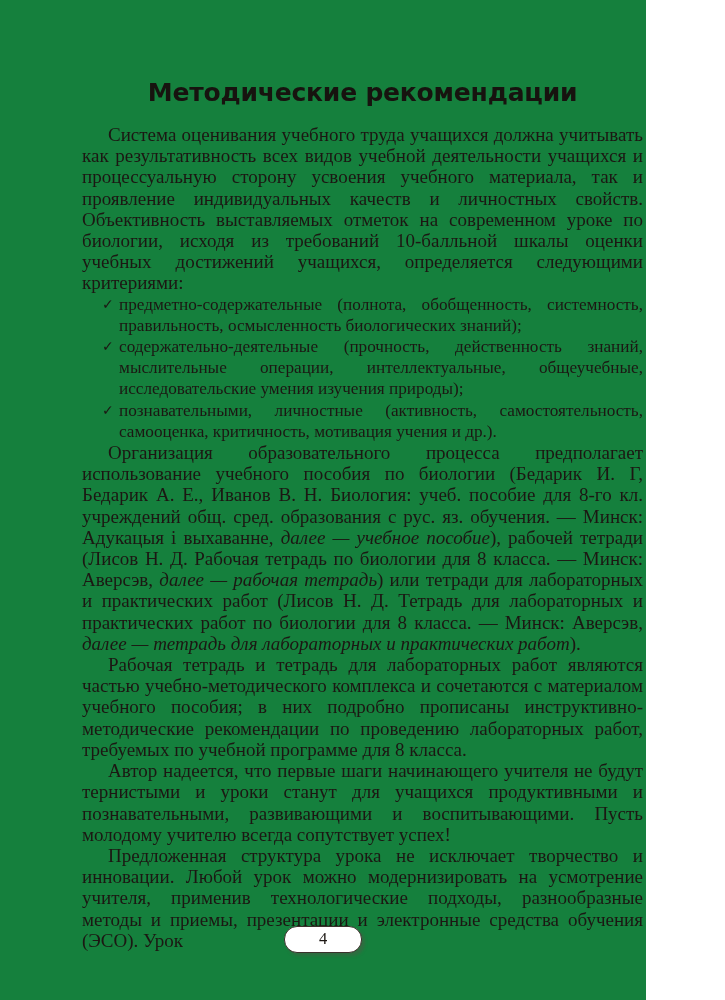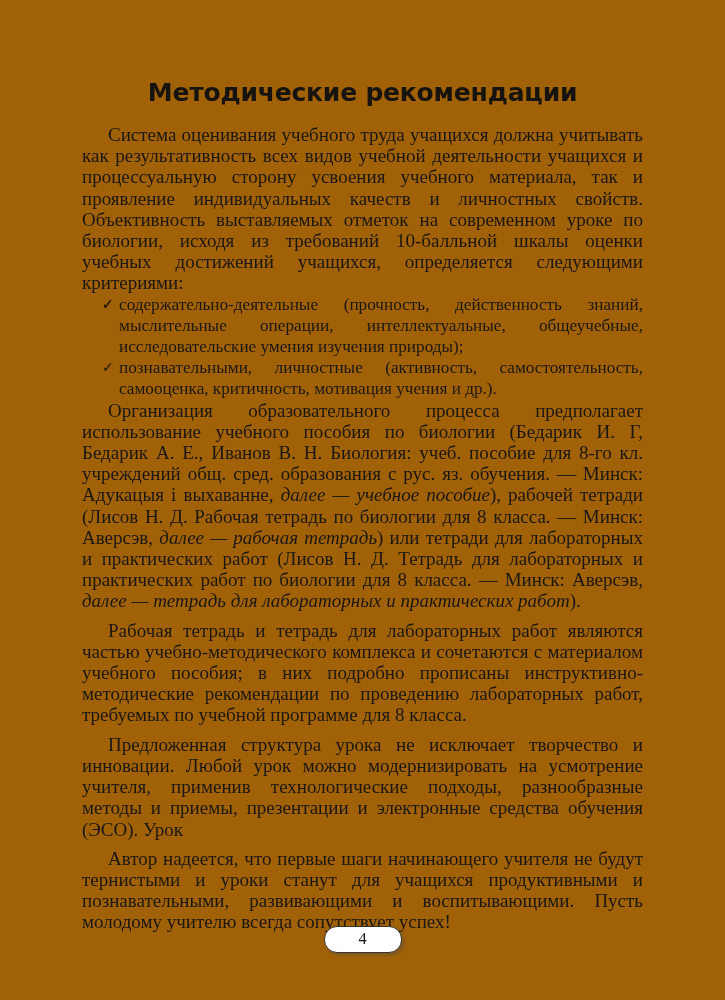--- a/index.html
+++ b/index.html
@@ -12,24 +12,24 @@
     width: 725px;
     height: 1000px;
     overflow: hidden;
     font-family: "Liberation Serif", "DejaVu Serif", serif;
     color: #1a1a1a;
     -webkit-font-smoothing: antialiased;
   }
 
   .page {
     position: relative;
-    width: 725px;
+    width: 646px;
     height: 1000px;
     box-sizing: border-box;
-    background: #a16207;
+    background: #15803d;
   }
 
   .content {
     position: absolute;
     left: 82px;
     top: 78px;
     width: 561px;
   }
 
   
@@ -51,21 +51,21 @@
     line-height: 21.2px;
     text-align: justify;
     text-align-last: left;
     text-indent: 26px;
     margin: 0;
     padding: 0;
     hyphens: manual;
     color: #1c1713;
   }
 
-  .para + .para { margin-top: 8px; }
+  .para + .para { margin-top: 0; }
 
   .para i, .para em {
     font-style: italic;
   }
 
   
   .criteria-list {
     list-style: none;
     margin: 0;
     padding: 0;
@@ -127,38 +127,39 @@
 
   <div class="content">
 
     <h1 class="doc-title">Методические рекомендации</h1>
 
     <p class="para">Система оценивания учебного труда учащихся должна учитывать как результативность всех видов учебной деятельности учащихся и процессуальную сторону усвоения учебного материала, так и проявление индивидуальных качеств и личностных свойств. Объективность выставляемых отметок на современном уроке по биологии, исходя из требований 10-балльной шкалы оценки учебных достижений учащихся, определяется следующими критериями:</p>
 
     <ul class="criteria-list">
       <li class="criteria-item">
         <span class="check-icon">✓</span>
+        <span>предметно-содержательные (полнота, обобщенность, системность, правильность, осмысленность биологических знаний);</span>
       </li>
       <li class="criteria-item">
         <span class="check-icon">✓</span>
         <span>содержательно-деятельные (прочность, действенность знаний, мыслительные операции, интеллектуальные, общеучебные, исследовательские умения изучения природы);</span>
       </li>
       <li class="criteria-item">
         <span class="check-icon">✓</span>
         <span>познавательными, личностные (активность, самостоятельность, самооценка, критичность, мотивация учения и др.).</span>
       </li>
     </ul>
 
     <p class="para" id="paragraph-textbooks"><span>Организация образовательного процесса предполагает использование учебного пособия по биологии (Бедарик И. Г, Бедарик А. Е., Иванов В. Н. Биология: учеб. пособие для 8-го кл. учреждений общ. сред. образования с рус. яз. обучения. — Минск: Адукацыя i выхаванне, </span><i>далее — учебное пособие</i><span>), рабочей тетради (Лисов Н. Д. Рабочая тетрадь по биологии для 8 класса. — Минск: Аверсэв, </span><i>далее — рабочая тетрадь</i><span>) или тетради для лабораторных и практических работ (Лисов Н. Д. Тетрадь для лабораторных и практических работ по биологии для 8 класса. — Минск: Аверсэв, </span><i>далее — тетрадь для лабораторных и практических работ</i><span>).</span></p>
 
     <p class="para">Рабочая тетрадь и тетрадь для лабораторных работ являются частью учебно-методического комплекса и сочетаются с материалом учебного пособия; в них подробно прописаны инструктивно-методические рекомендации по проведению лабораторных работ, требуемых по учебной программе для 8 класса.</p>
 
+    <p class="para">Автор надеется, что первые шаги начинающего учителя не будут тернистыми и уроки станут для учащихся продуктивными и познавательными, развивающими и воспитывающими. Пусть молодому учителю всегда сопутствует успех!</p>
+
     <p class="para">Предложенная структура урока не исключает творчество и инновации. Любой урок можно модернизировать на усмотрение учителя, применив технологические подходы, разнообразные методы и приемы, презентации и электронные средства обучения (ЭСО). Урок</p>
-
-    <p class="para">Автор надеется, что первые шаги начинающего учителя не будут тернистыми и уроки станут для учащихся продуктивными и познавательными, развивающими и воспитывающими. Пусть молодому учителю всегда сопутствует успех!</p>
 
   </div>
 
   <div class="page-number-wrap">
     <div class="page-number-pill">
       <span class="page-number-text">4</span>
     </div>
   </div>
 
 </div>

